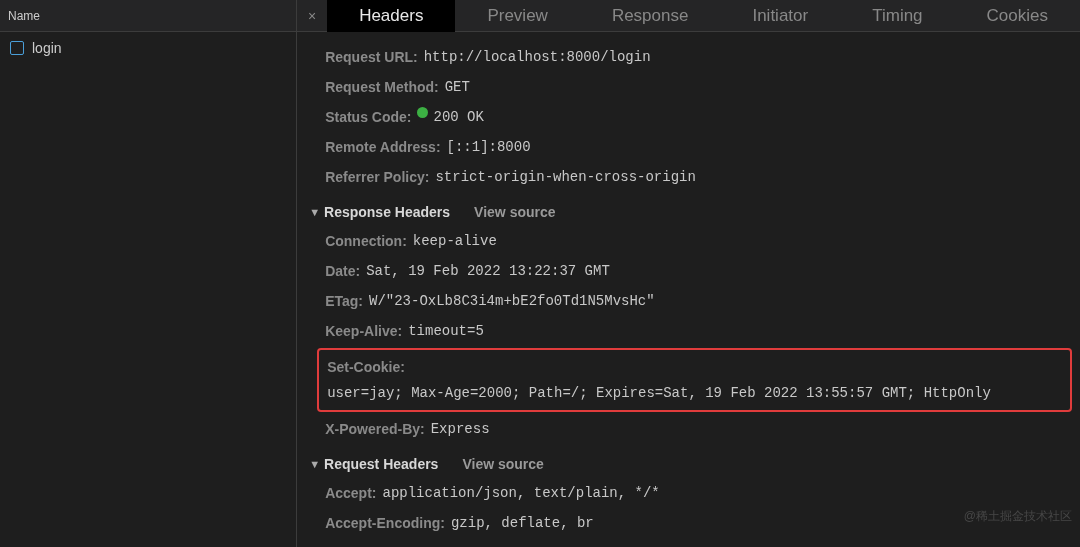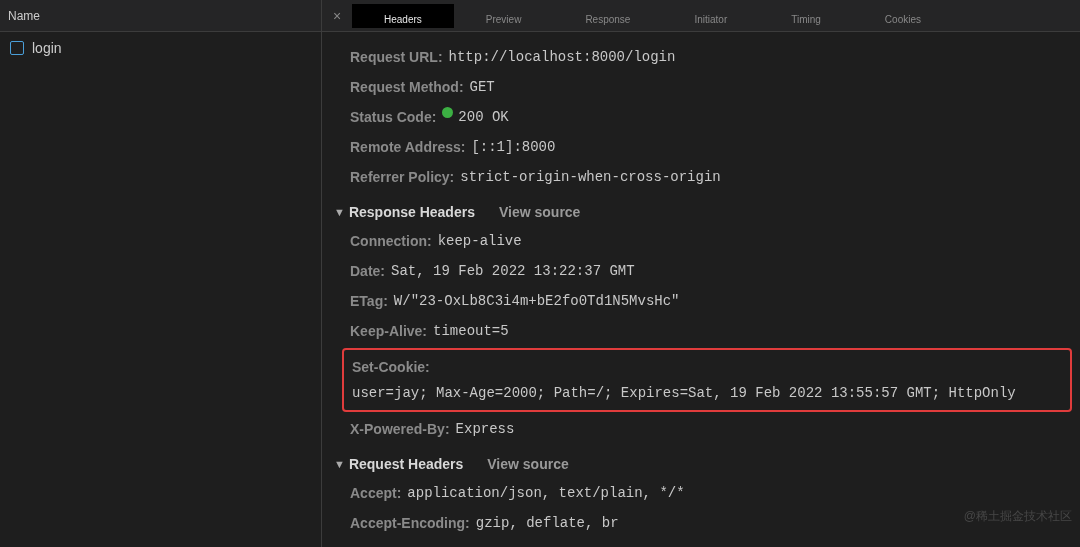--- a/index.html
+++ b/index.html
@@ -7,21 +7,21 @@
       background: #1e1e1e;
       color: #ccc;
       font-family: "Segoe UI", Arial, sans-serif;
       font-size: 13px;
       width: 1080px;
       height: 547px;
       overflow: hidden;
       display: flex;
     }
     .left-panel {
-      width: 322px;
+      width: 354px;
       background: #1e1e1e;
       border-right: 1px solid #3c3c3c;
       display: flex;
       flex-direction: column;
     }
     .left-header {
       height: 32px;
       background: #252526;
       border-bottom: 1px solid #3c3c3c;
       display: flex;
@@ -63,24 +63,24 @@
     }
     .close-btn {
       width: 30px;
       text-align: center;
       color: #888;
       font-size: 14px;
       cursor: pointer;
     }
     .tab {
       padding: 0 32px;
-      height: 24px;
+      height: 32px;
       line-height: 32px;
       color: #888;
-      font-size: 10px;
+      font-size: 17px;
       cursor: pointer;
     }
     .tab.active {
       background: #000;
       color: #e8e8e8;
     }
     .details {
       flex: 1;
       padding: 10px 0 0 0;
       overflow: hidden;

